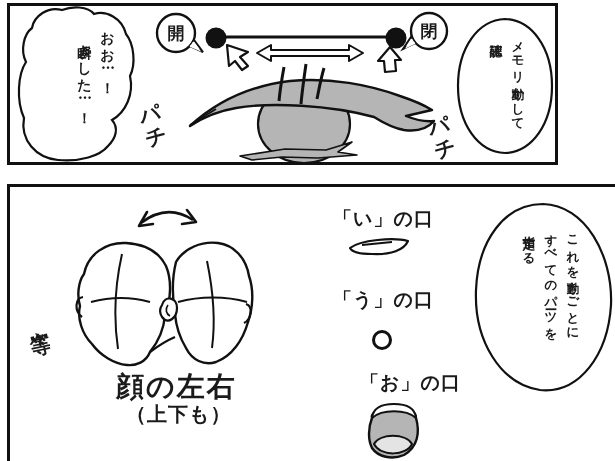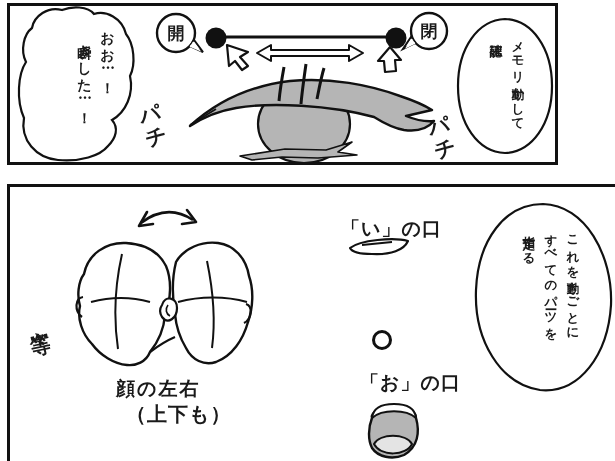--- a/index.html
+++ b/index.html
@@ -142,24 +142,25 @@
   <div class="txt vtext hand" style="left:136px;top:90px;font-size:21px;transform:rotate(-15deg);">パチ</div>
   <div class="txt vtext hand" style="left:425px;top:102px;font-size:21px;transform:rotate(-15deg);">パチ</div>
 
   <div class="txt vtext bubble-font" style="left:473px;top:32px;width:58px;height:118px;font-size:12.5px;">
     <span class="col">メモリ動かして</span>
     <span class="col" style="margin-top:2px;">確認…</span>
   </div>
 
   <div class="txt vtext hand" style="left:25px;top:320px;font-size:20px;transform:rotate(-12deg);">等々…</div>
 
-  <div class="txt hand" style="left:116px;top:376px;font-size:19px;letter-spacing:2px;">顔の左右</div>
+  <div class="txt hand" style="left:116px;top:368px;font-size:28px;letter-spacing:2px;">顔の左右</div>
   <div class="txt hand" style="left:126px;top:401px;font-size:20px;letter-spacing:1px;font-family:Liberation Serif, serif;">（上下も）</div>
 
-  <div class="txt hand" style="left:333px;top:216px;font-size:19px;letter-spacing:1px;margin-left:8px;">「い」の口</div>
+  <div class="txt hand" style="left:333px;top:206px;font-size:19px;letter-spacing:1px;">「い」の口</div>
+  <div class="txt hand" style="left:333px;top:287px;font-size:19px;letter-spacing:1px;">「う」の口</div>
   <div class="txt hand" style="left:338px;top:370px;font-size:19px;letter-spacing:1px;margin-left:22px;">「お」の口</div>
 
   <div class="txt vtext bubble-font" style="left:498px;top:226px;width:88px;height:148px;font-size:12.5px;">
     <span class="col">これを動きごとに</span>
     <span class="col">すべてのパーツを</span>
     <span class="col">指定する</span>
   </div>
 
 </div>
 

